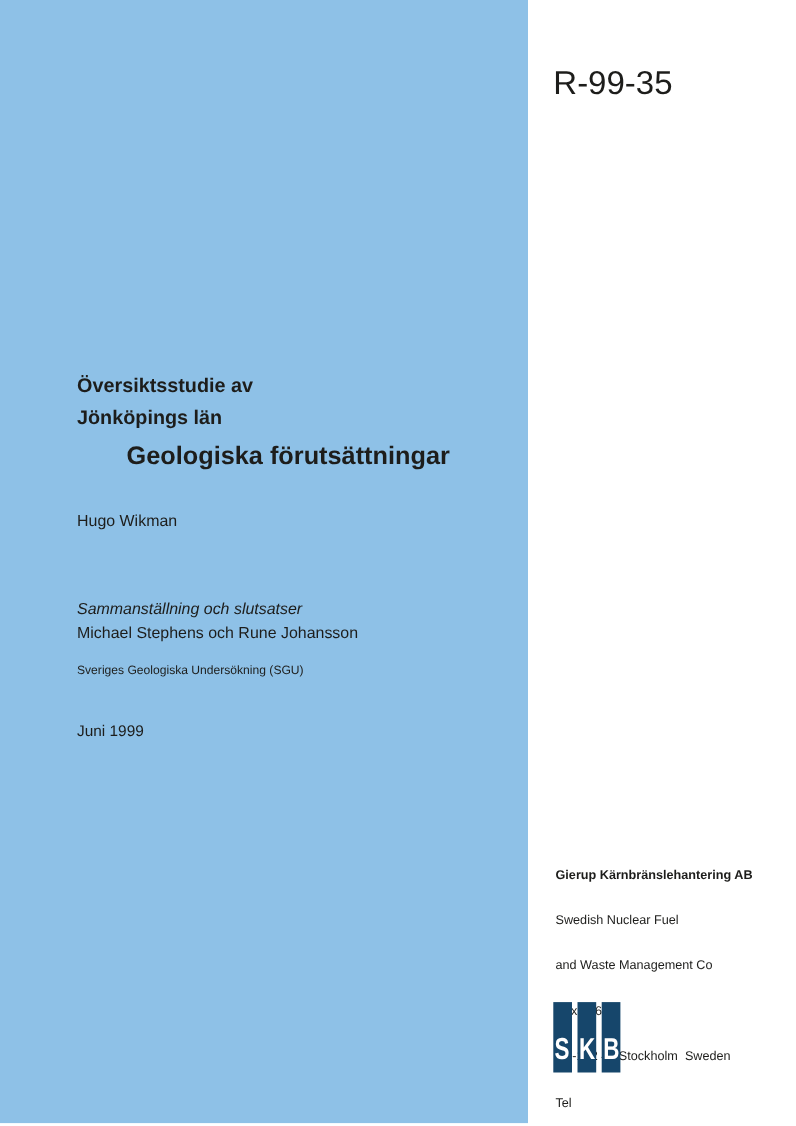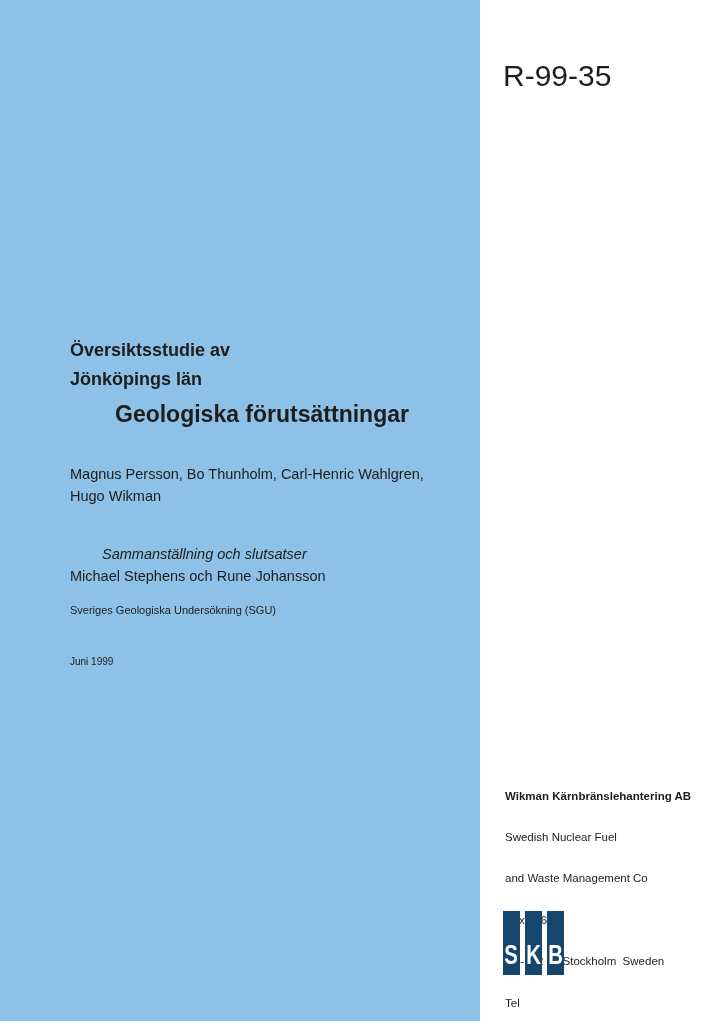--- a/index.html
+++ b/index.html
@@ -36,28 +36,28 @@
     font-size: 23px; font-weight: bold; line-height: 1.2; margin-left: 45px;
   }
   .authors {
     position: absolute; left: 70px; top: 464px;
     font-size: 14.5px; line-height: 21.5px;
   }
   .summary {
     position: absolute; left: 70px; top: 543px;
     font-size: 14.5px; line-height: 22px;
   }
-  .summary .italic { font-style: italic; margin-left: 32px; }
+  .summary .italic { font-style: italic; }
   .organization {
     position: absolute; left: 70px; top: 599px;
     font-size: 11px; line-height: 22px;
   }
   .date {
     position: absolute; left: 70px; top: 656px;
-    font-size: 10px;
+    font-size: 14px;
     text-align: right;
   }
   .address {
     position: absolute; left: 505px; top: 762px;
     font-size: 11.5px; line-height: 13.8px;
     white-space: pre-wrap;
   }
   .address .bold-line { font-weight: bold; }
   .contact-row { display: flex; flex-direction: column; }
   .contact-label { width: 26px; flex: 0 0 26px; }
@@ -85,35 +85,34 @@
 <div class="report-number">R-99-35</div>
 
 <div class="title">
   <div>Översiktsstudie av</div>
   <div>Jönköpings län</div>
 </div>
 
 <div class="subtitle">Geologiska förutsättningar</div>
 
 <div class="authors">
-  <div>Magnus Persson, Bo Thunholm, Carl-Henric Wahlgren,</div>
   <div>Hugo Wikman</div>
 </div>
 
 <div class="summary">
   <div class="italic">Sammanställning och slutsatser</div>
   <div>Michael Stephens och Rune Johansson</div>
 </div>
 
 <div class="organization">Sveriges Geologiska Undersökning (SGU)</div>
 
 <div class="date">Juni 1999</div>
 
 <div class="address">
-  <div class="bold-line">Wikman Kärnbränslehantering AB</div>
+  <div class="bold-line">Gierup Kärnbränslehantering AB</div>
   <div>Swedish Nuclear Fuel</div>
   <div>and Waste Management Co</div>
   <div>Box 5864</div>
   <div>SE-102 40 Stockholm  Sweden</div>
   <div class="contact-row">
     <span class="contact-label">Tel</span>
     <span>08-233 84 00</span>
   </div>
   
   

